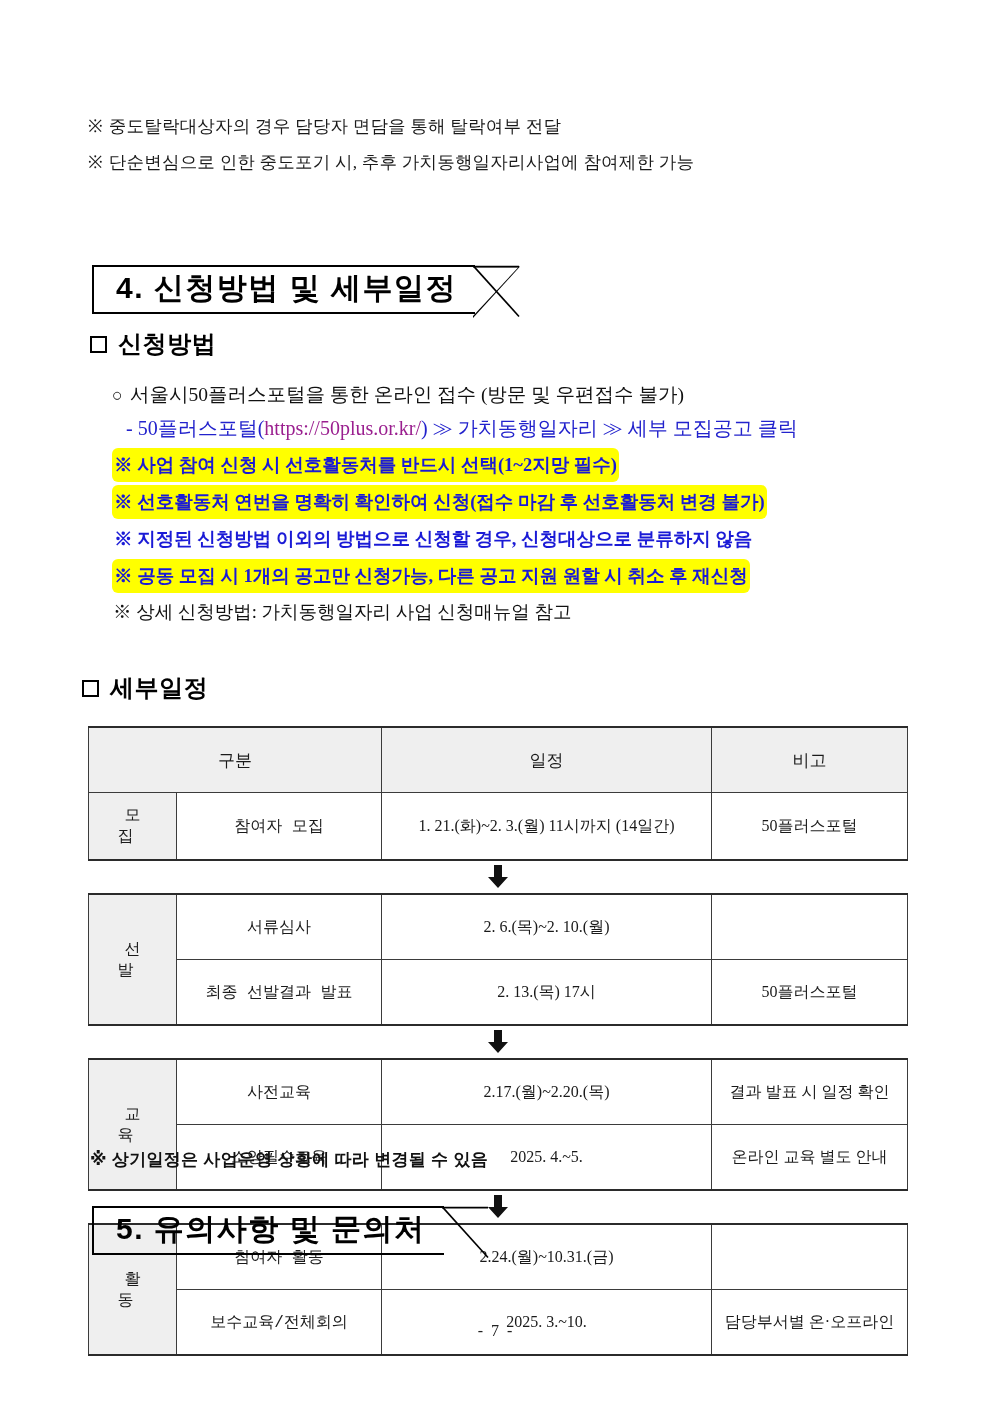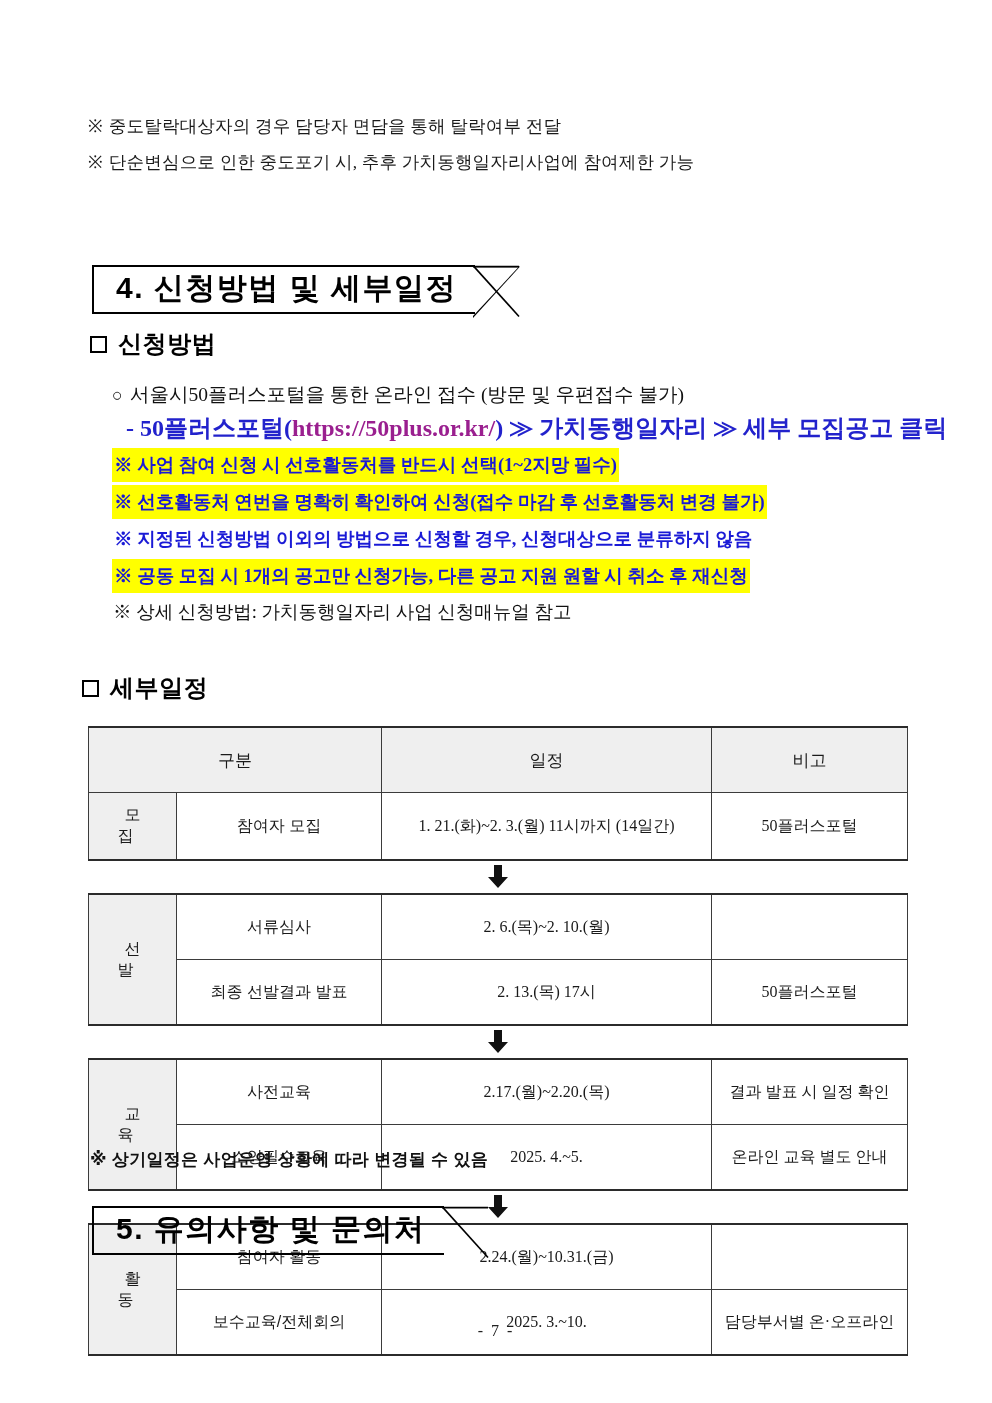--- a/index.html
+++ b/index.html
@@ -98,38 +98,38 @@
   .appblock { position: absolute; left: 112px; top: 378px; width: 810px; }
   .line-circle {
     font-size: 19.5px;
     line-height: 34px;
     white-space: nowrap;
     color: #111;
   }
   .line-circle .circ { margin-right: 7px; font-size: 18px; }
 
   .line-dash {
-    font-size: 24px;
+    font-size: 20px;
     line-height: 33px;
     white-space: nowrap;
     color: #2222cc;
-    font-weight: bold;
+    font-weight: normal;
     padding-left: 14px;
   }
   .url { color: #9a1f8f; }
 
   .line-note {
     font-size: 18.5px;
     line-height: 32px;
     white-space: nowrap;
     font-weight: bold;
     color: #1a1ad6;
     margin-top: 3px;
   }
-  .line-note.hl { background: #ffff00; display: inline-block; padding: 1px 2px; }
+  .line-note.hl { background: #ffff00; display: inline-block; padding: 1px 2px; border-radius: 6px; }
   .line-note.plain {
     color: #1a1ad6;
     font-weight: bold;
     background: transparent;
     display: inline-block;
     padding: 1px 2px;
   }
   .line-last {
     font-size: 18.5px;
     line-height: 34px;
@@ -171,21 +171,21 @@
   }
   table.sched tbody tr.last td { border-bottom: 2px solid #2b2b2b; }
   .cat-cell {
     background: #efefef;
     font-size: 17px;
     letter-spacing: 14px;
     text-indent: 14px;
     font-weight: normal;
   }
   .item-cell {
-    font-family: Liberation Sans, sans-serif;
+    font-family: Liberation Mono, monospace;
     font-weight: bold;
     font-size: 16px;
     margin-left: 29px;
   }
   .date-cell { font-size: 16.5px; }
   .note-cell { font-size: 15.5px; margin-top: 23px; }
 
   
   .arrow-row {
     width: 819px;

